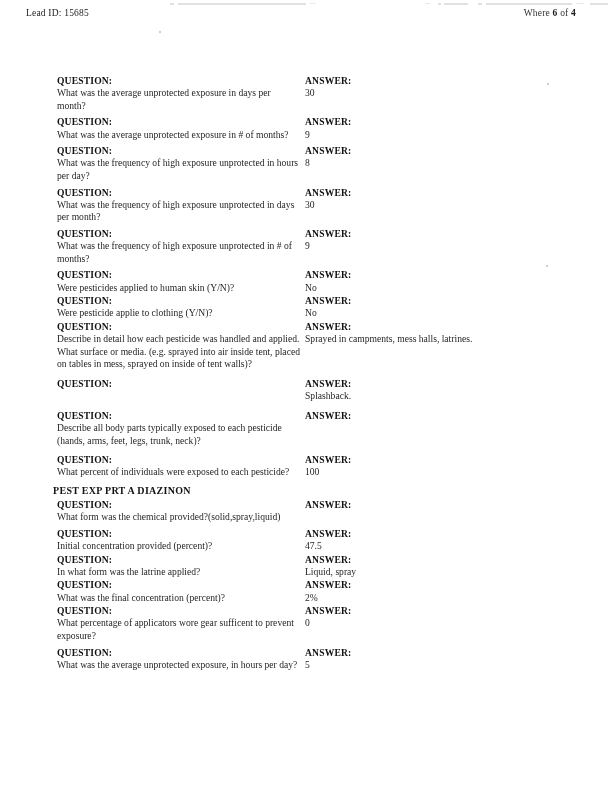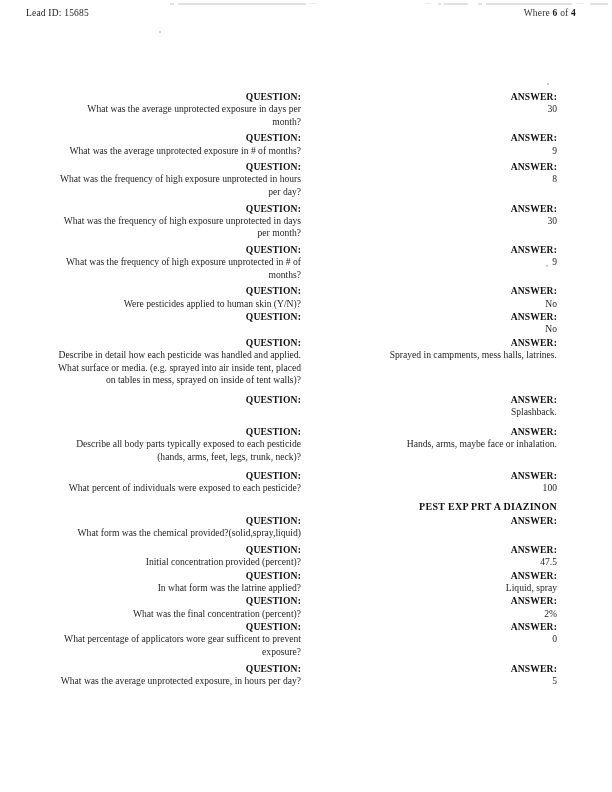--- a/index.html
+++ b/index.html
@@ -68,23 +68,22 @@
   }
   .page-num .pg-n {
     font-weight: bold;
     color: #1a1a1a;
   }
 
   
   .content {
     position: absolute;
     left: 57px;
-    top: 90px;
+    top: 74px;
     width: 500px;
-    text-align: right;
   }
   .qa-row {
     display: block;
     position: relative;
     width: 100%;
   }
   .qa-inner {
     display: flex;
     align-items: flex-start;
     width: 100%;
@@ -249,20 +248,21 @@
             <div class="lbl">ANSWER:</div>
             <div class="txt ans">No</div>
           </div>
         </div>
       </div>
       <div class="gap-0"></div>
       <div class="qa-row">
         <div class="qa-inner">
           <div class="col-q">
             <div class="lbl">QUESTION:</div>
+            <div class="txt">Were pesticide applie to clothing (Y/N)?</div>
           </div>
           <div class="col-a">
             <div class="lbl">ANSWER:</div>
             <div class="txt ans">No</div>
           </div>
         </div>
       </div>
       <div class="gap-0"></div>
       <div class="qa-row">
         <div class="qa-inner">
@@ -290,21 +290,20 @@
       </div>
       <div class="gap-m"></div>
       <div class="qa-row">
         <div class="qa-inner">
           <div class="col-q">
             <div class="lbl">QUESTION:</div>
             <div class="txt">Describe all body parts typically exposed to each pesticide (hands, arms, feet, legs, trunk, neck)?</div>
           </div>
           <div class="col-a">
             <div class="lbl">ANSWER:</div>
-            <div class="txt ans">Hands, arms, maybe face or inhalation.</div>
           </div>
         </div>
       </div>
       <div class="gap-m"></div>
       <div class="qa-row">
         <div class="qa-inner">
           <div class="col-q">
             <div class="lbl">QUESTION:</div>
             <div class="txt">What percent of individuals were exposed to each pesticide?</div>
           </div>

